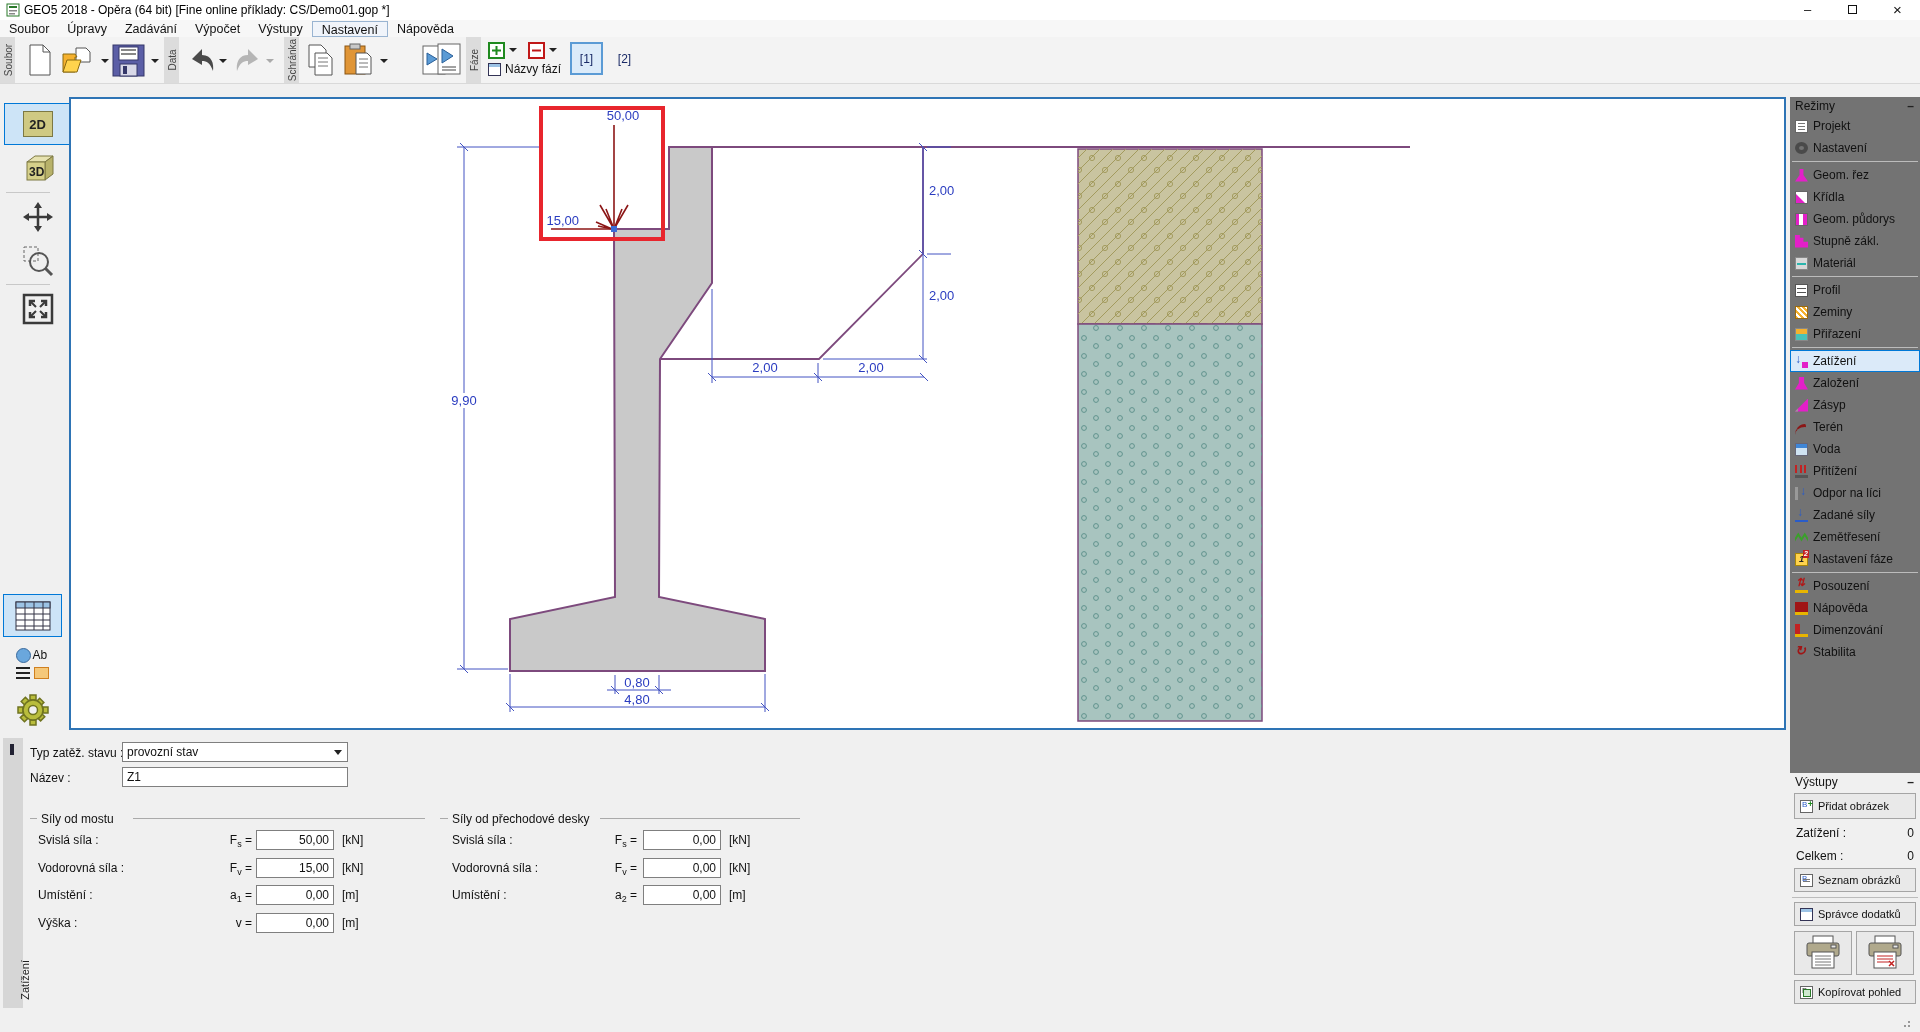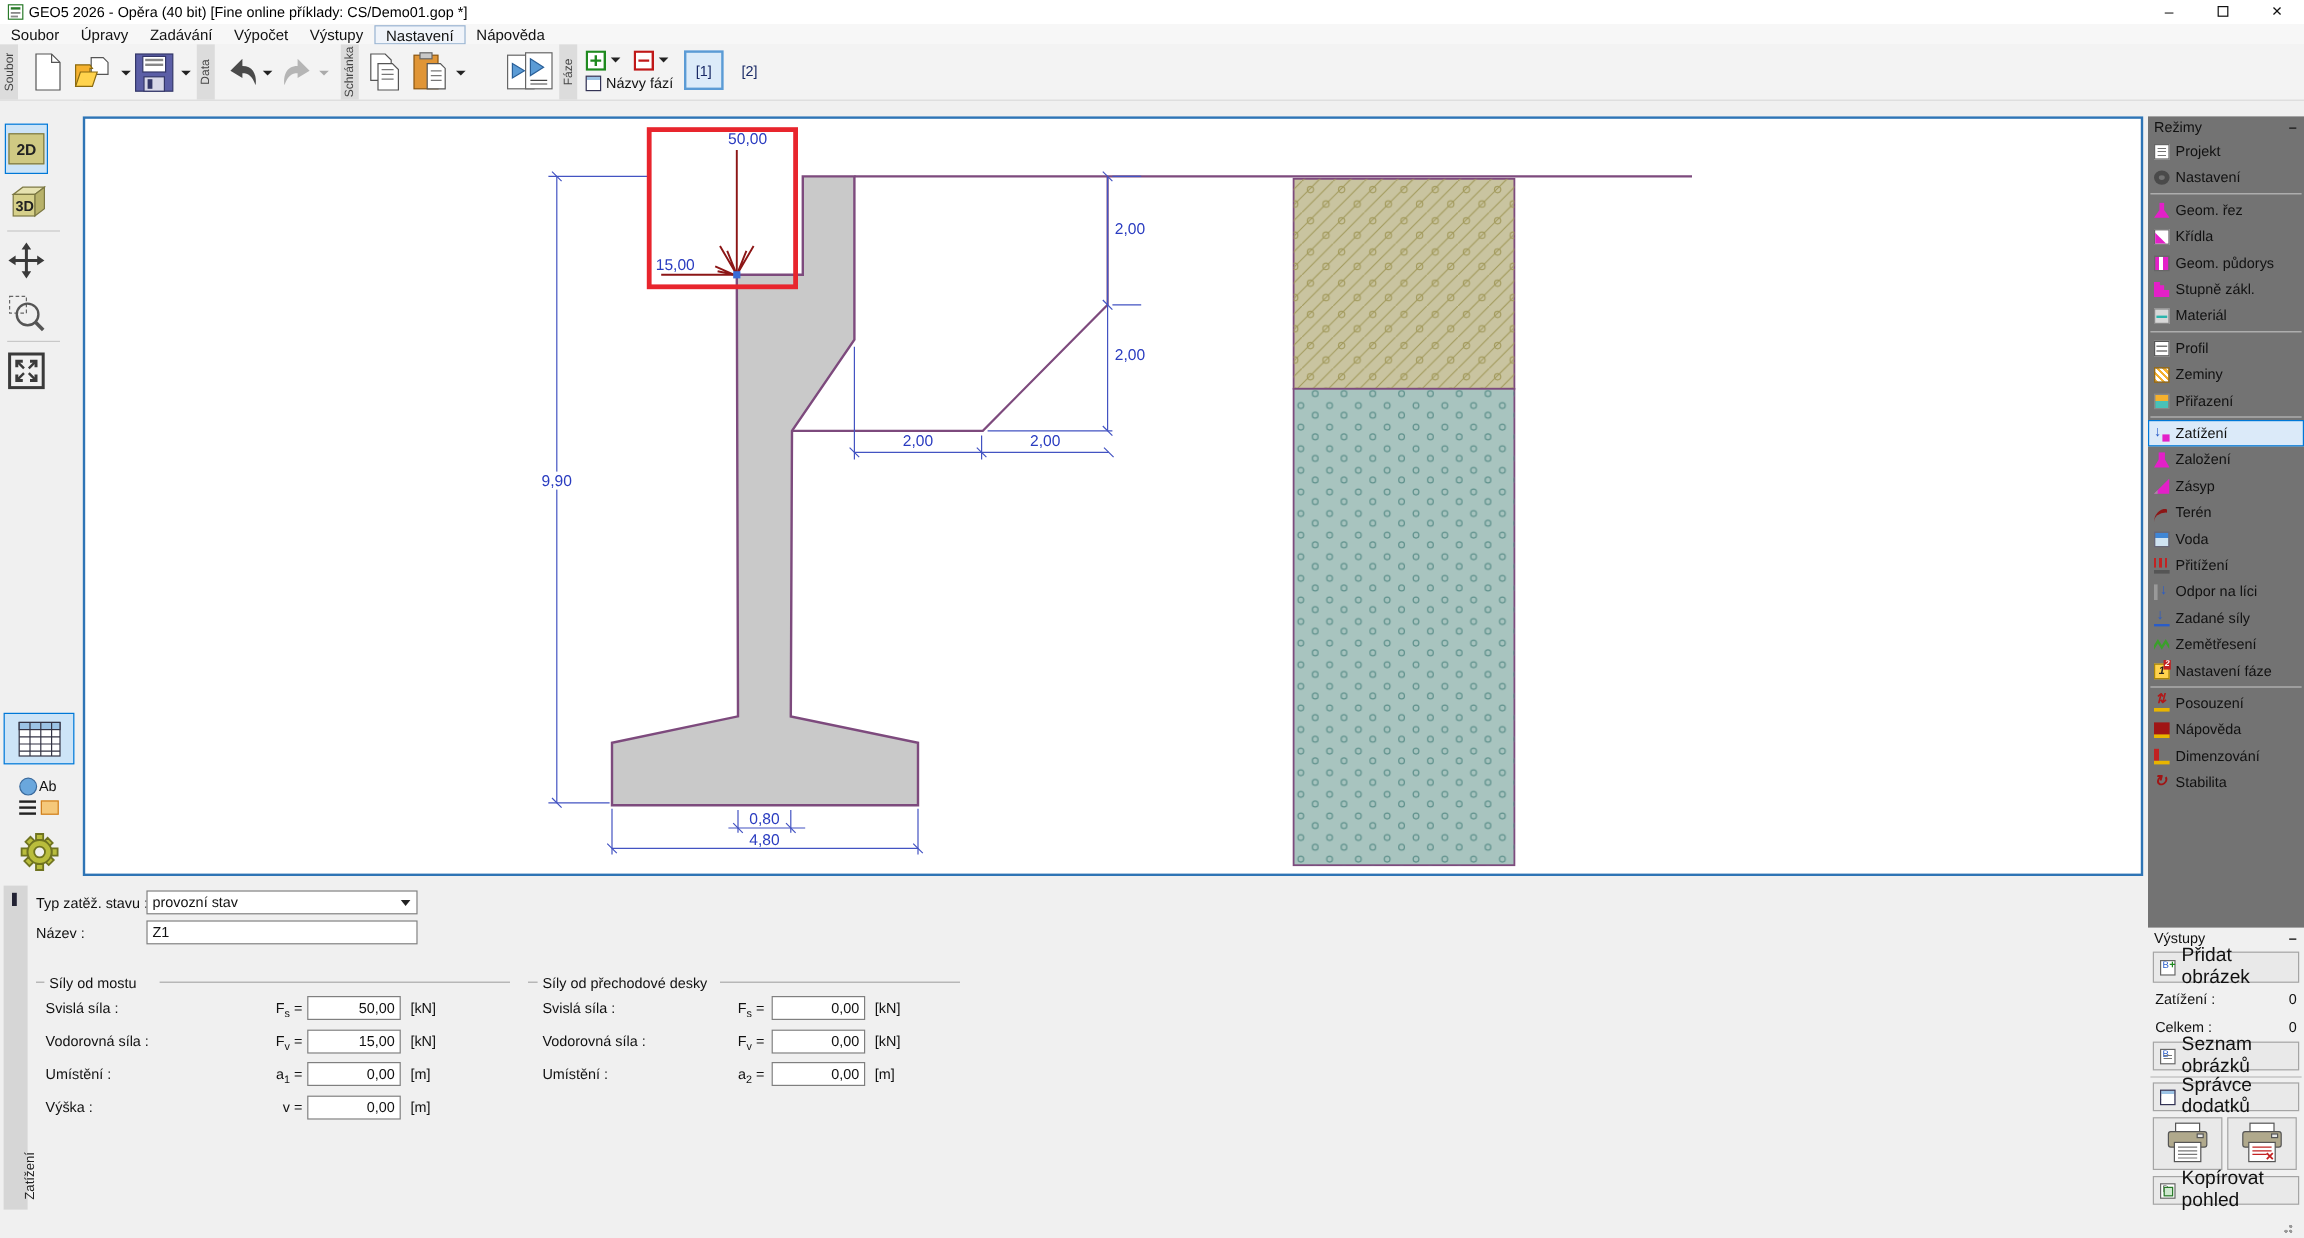--- a/index.html
+++ b/index.html
@@ -30,21 +30,21 @@
   .drop { width:0; height:0; border-left:4px solid transparent; border-right:4px solid transparent;
     border-top:4px solid #222; position:absolute; }
   .drop.dis { border-top-color:#aaa; }
   .phase-tab { position:absolute; top:5px; width:33px; height:33px; font-size:12px; color:#1a2a66;
     display:flex; align-items:center; justify-content:center; }
   .phase-tab.sel { background:#dcebf9; border:2px solid #5b9bd5; }
   #nazvy-fazi { position:absolute; font-size:12px; color:#111; }
 
   
   #leftcol { position:absolute; left:0; top:84px; width:69px; height:926px; background:#f0f0f0; }
-  .tool-btn { position:absolute; left:4px; width:36px; height:42px; display:flex; align-items:center;
+  .tool-btn { position:absolute; left:4px; width:67px; height:42px; display:flex; align-items:center;
     justify-content:center; border:1px solid transparent; }
   .tool-btn.sel { background:#cde4f7; border:1px solid #0078d7; }
   .tool-btn.wide { left:3px; width:59px; height:43px; }
   .lsep { position:absolute; left:6px; width:44px; border-top:1px solid #c8c8c8; }
   .cube2d { width:30px; height:26px; background:#cfc983; border:1px solid #7c7843; font-weight:bold;
     font-size:13px; display:flex; align-items:center; justify-content:center; color:#222; }
 
   
   #canvas { position:absolute; left:69px; top:97px; width:1717px; height:633px; background:#ffffff;
     border:2px solid #2e74b5; }
@@ -111,21 +111,21 @@
   .i-posouzeni::before { content:"⇅"; position:absolute; left:1px; top:-4px; font-size:11px;
     font-weight:bold; color:#b01818; }
   .i-unosnost { background:#a01515; border-bottom:3px solid #e8b500; }
   .i-dimenzovani { background:linear-gradient(to right,#c22222 0 35%,transparent 35%); 
     border-bottom:3px solid #e8b500; }
   .i-stabilita::before { content:"↻"; position:absolute; left:0; top:-3px; font-size:13px;
     font-weight:bold; color:#a01515; }
 
   
   .out-btn { position:absolute; left:4px; width:122px; background:#e9e9e9; border:1px solid #a5a5a5;
-    display:flex; align-items:center; gap:5px; padding-left:5px; font-size:16px; }
+    display:flex; align-items:center; gap:5px; padding-left:5px; font-size:11px; }
   .out-row { position:absolute; left:6px; width:118px; display:flex; justify-content:space-between;
     font-size:12px; }
   .pic-ic { width:13px; height:13px; background:#fff; border:1px solid #666; position:relative; flex:0 0 13px; }
   .pic-ic::before { content:"B"; position:absolute; left:1px; top:-1px; font-size:8px; color:#2a5cc8; }
   .pic-ic.plus::after { content:"+"; position:absolute; right:-1px; top:-2px; font-size:9px;
     font-weight:bold; color:#1f8a1f; }
   .pic-ic.lines::after { content:""; position:absolute; left:2px; right:2px; bottom:2px; height:5px;
     background:repeating-linear-gradient(to bottom,#777 0 1px,transparent 1px 2.5px); }
   .grid-ic { width:13px; height:13px; border:1px solid #335; flex:0 0 13px;
     background:linear-gradient(to bottom,#9cc3e5 0 3px,#fff 3px),
@@ -167,21 +167,21 @@
 </head>
 <body>
 
 <div id="titlebar">
   <svg class="abs" style="left:6px;top:3px" width="14" height="14">
     <rect x="1" y="1" width="12" height="12" fill="#fff" stroke="#2a7a2a"></rect>
     <rect x="3" y="3" width="8" height="2" fill="#2a7a2a"></rect>
     <rect x="3" y="7" width="8" height="1.5" fill="#888"></rect>
     <rect x="3" y="10" width="6" height="1.5" fill="#888"></rect>
   </svg>
-  <span id="title-text">GEO5 2026 - Opěra (40 bit) [Fine online příklady: CS/Demo01.gop *]</span>
+  <span id="title-text">GEO5 2018 - Opěra (64 bit) [Fine online příklady: CS/Demo01.gop *]</span>
   <div class="wbtn" style="left:1785px">–</div>
   <div class="wbtn" id="btn-max" style="left:1830px"><i></i></div>
   <div class="wbtn" style="left:1875px;font-size:15px">×</div>
 </div>
 
 <div id="menubar">
   <span class="menu-item">Soubor</span>
   <span class="menu-item">Úpravy</span>
   <span class="menu-item">Zadávání</span>
   <span class="menu-item">Výpočet</span>

